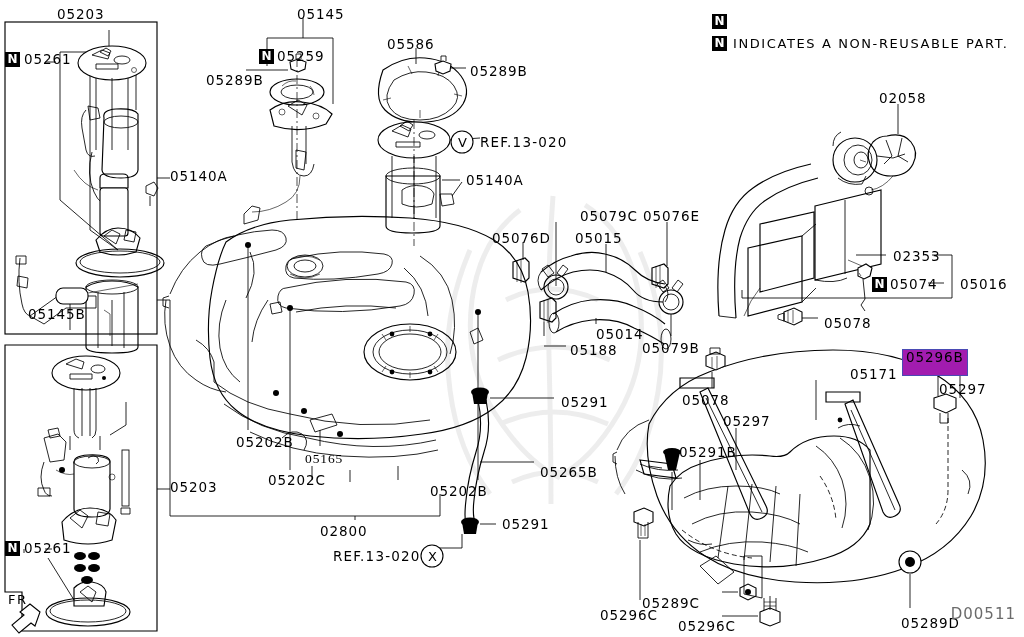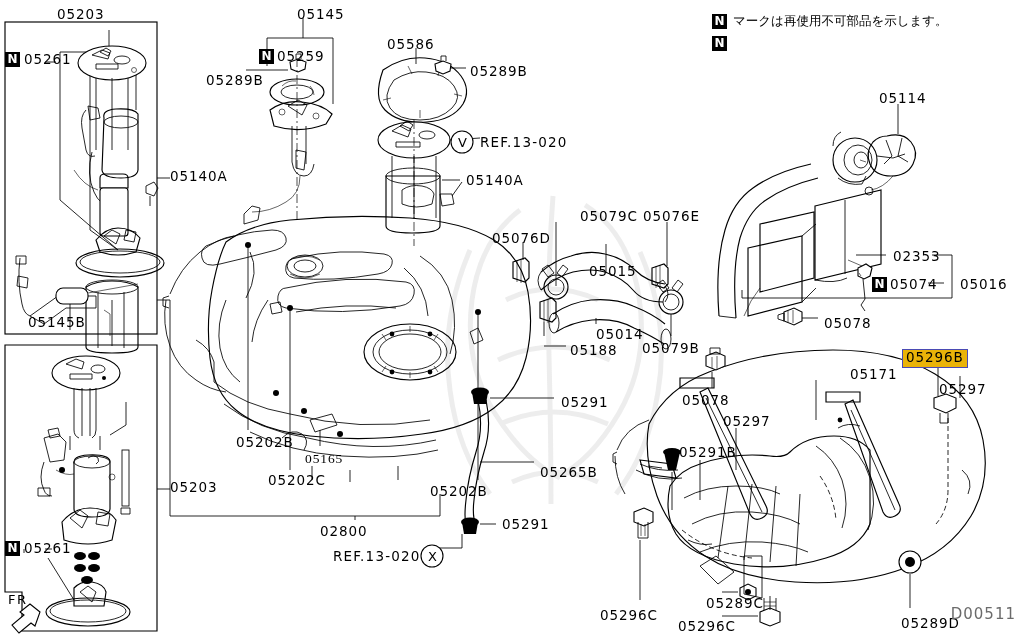--- a/index.html
+++ b/index.html
@@ -27,23 +27,23 @@
     font-family: "DejaVu Sans", "Liberation Sans", sans-serif;
     font-size: 13.5px;
     letter-spacing: 0.9px;
     color: #000000;
     white-space: nowrap;
     line-height: 1;
   }
   .lbl.ref { letter-spacing: 1.2px; text-align: right; }
   
   .lbl.hl {
-    background: #eab308;
+    background: #a21caf;
     border: 1px solid #4a4ab4;
-    padding: 1px 3px 2px 3px;
+    padding: 1px 3px 10px 3px;
     margin: -2px 0 7px -4px;
   }
   
   .nbadge {
     position: absolute;
     width: 15px;
     height: 15px;
     background: #000000;
     color: #ffffff;
     font-family: "DejaVu Sans", "Liberation Sans", sans-serif;
@@ -564,32 +564,32 @@
 
     <g>
       <circle cx="432" cy="556" r="11" class="fillw"></circle>
     </g>
 
   </svg>
 
   <div id="legend">
     <div class="row">
       <span class="nb">N</span>
-      <span class="jp">マークは再使用不可部品を示します。</span>
     </div>
     <div class="row">
       <span class="nb">N</span>
+      <span class="en">INDICATES A NON-REUSABLE PART.</span>
     </div>
   </div>
 
   <div class="lbl" style="left:57px;  top:8px;">05203</div>
   <div class="nbadge" style="left:5px;  top:52px;">N</div>
   <div class="lbl" style="left:24px;  top:53px;">05261</div>
   <div class="lbl" style="left:170px; top:170px;">05140A</div>
-  <div class="lbl" style="left:28px;  top:316px;text-align:center;">05145B</div>
+  <div class="lbl" style="left:28px;  top:308px;text-align:center;">05145B</div>
 
   <div class="lbl" style="left:170px; top:481px;">05203</div>
   <div class="nbadge" style="left:5px;  top:541px;">N</div>
   <div class="lbl" style="left:24px;  top:542px;">05261</div>
 
   <div id="fr-ind">
     <span class="fr-txt">FR</span>
   </div>
 
   <div class="lbl" style="left:458px; top:136px; font-size:13px;">V</div>
@@ -597,25 +597,25 @@
 
   <div id="callout-layer">
       <div class="lbl" style="left: 297px; top: 8px;">05145</div>
       <div class="nbadge" style="left: 259px; top: 49px;">N</div>
       <div class="lbl" style="left: 277px; top: 50px;">05259</div>
       <div class="lbl" style="left: 206px; top: 74px;">05289B</div>
       <div class="lbl" style="left: 387px; top: 38px;">05586</div>
       <div class="lbl" style="left: 470px; top: 65px;">05289B</div>
       <div class="lbl ref" style="left: 480px; top: 136px;">REF.13-020</div>
       <div class="lbl" style="left: 466px; top: 174px;">05140A</div>
-      <div class="lbl" style="left: 879px; top: 92px;">05114</div>
+      <div class="lbl" style="left: 879px; top: 92px;">02058</div>
       <div class="lbl" style="left: 540px; top: 210px; margin-left: 40px;">05079C</div>
       <div class="lbl" style="left: 643px; top: 210px;">05076E</div>
       <div class="lbl" style="left: 492px; top: 232px;">05076D</div>
-      <div class="lbl" style="left: 589px; top: 232px; margin-top: 33px;">05015</div>
+      <div class="lbl" style="left: 575px; top: 232px;">05015</div>
       <div class="lbl" style="left: 893px; top: 250px;">02353</div>
       <div class="nbadge" style="left: 872px; top: 277px;">N</div>
       <div class="lbl" style="left: 890px; top: 278px;">05074</div>
       <div class="lbl" style="left: 960px; top: 278px;">05016</div>
       <div class="lbl" style="left: 596px; top: 328px;">05014</div>
       <div class="lbl" style="left: 642px; top: 342px;">05079B</div>
       <div class="lbl" style="left: 570px; top: 344px;">05188</div>
       <div class="lbl" style="left: 824px; top: 317px;">05078</div>
       <div class="lbl hl" style="left: 906px; top: 351px;">05296B</div>
       <div class="lbl" style="left: 850px; top: 368px;">05171</div>
@@ -626,20 +626,20 @@
       <div class="lbl" style="left: 679px; top: 446px;">05291B</div>
       <div class="lbl" style="left: 236px; top: 436px;">05202B</div>
       <div class="lbl" style="left: 305px; top: 452px; font-family: Liberation Serif, serif;">05165</div>
       <div class="lbl" style="left: 268px; top: 474px;">05202C</div>
       <div class="lbl" style="left: 430px; top: 485px;">05202B</div>
       <div class="lbl" style="left: 540px; top: 466px;">05265B</div>
       <div class="lbl" style="left: 320px; top: 525px;">02800</div>
       <div class="lbl" style="left: 502px; top: 518px;">05291</div>
       <div class="lbl ref" style="left: 333px; top: 550px;">REF.13-020</div>
       <div class="lbl" style="left: 600px; top: 609px;">05296C</div>
-      <div class="lbl" style="left: 706px; top: 597px;">05289C</div>
+      <div class="lbl" style="left: 642px; top: 597px;">05289C</div>
       <div class="lbl" style="left: 678px; top: 620px;">05296C</div>
       <div class="lbl" style="left: 901px; top: 617px;">05289D</div>
     </div>
 
   <div id="dwg-code">D00511</div>
 
 </div>
 
 </body></html>

